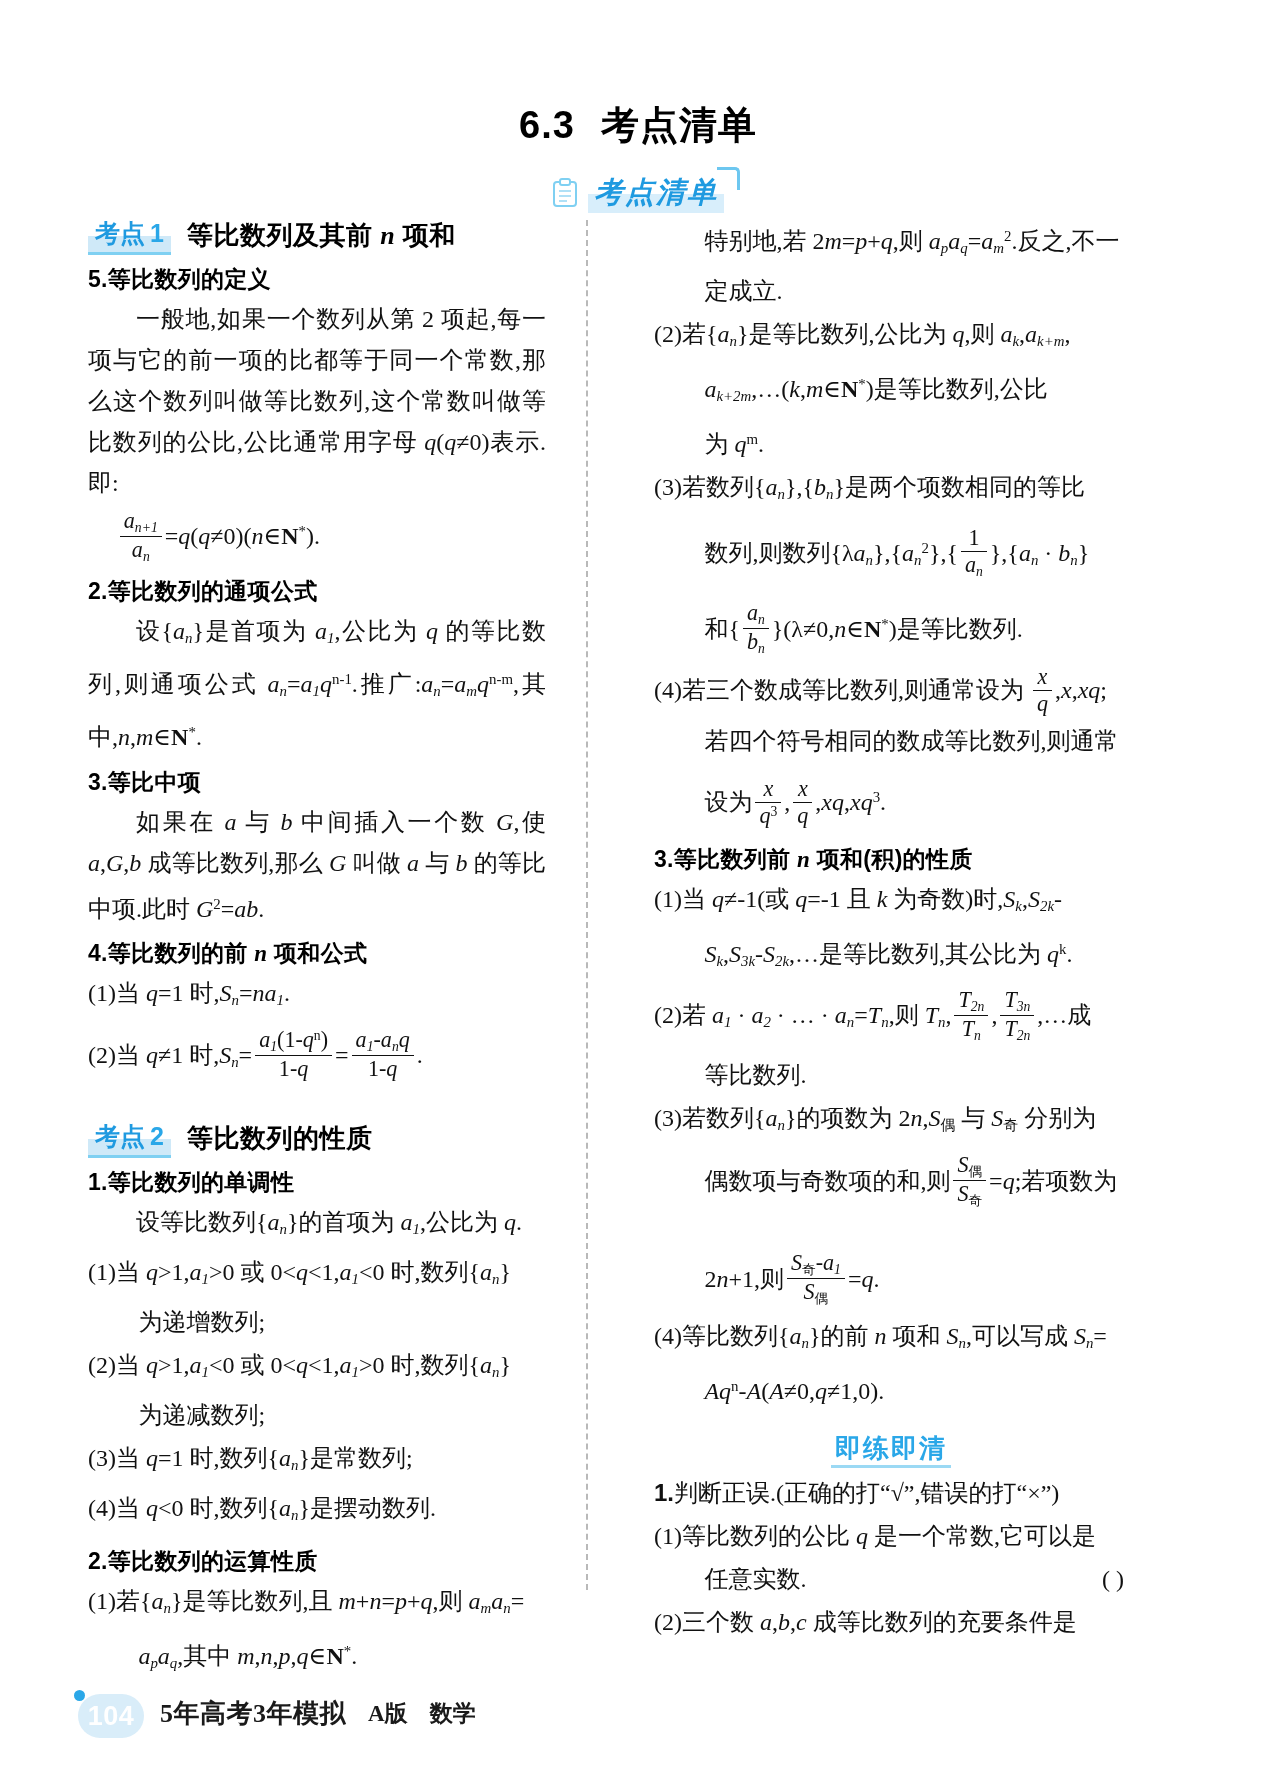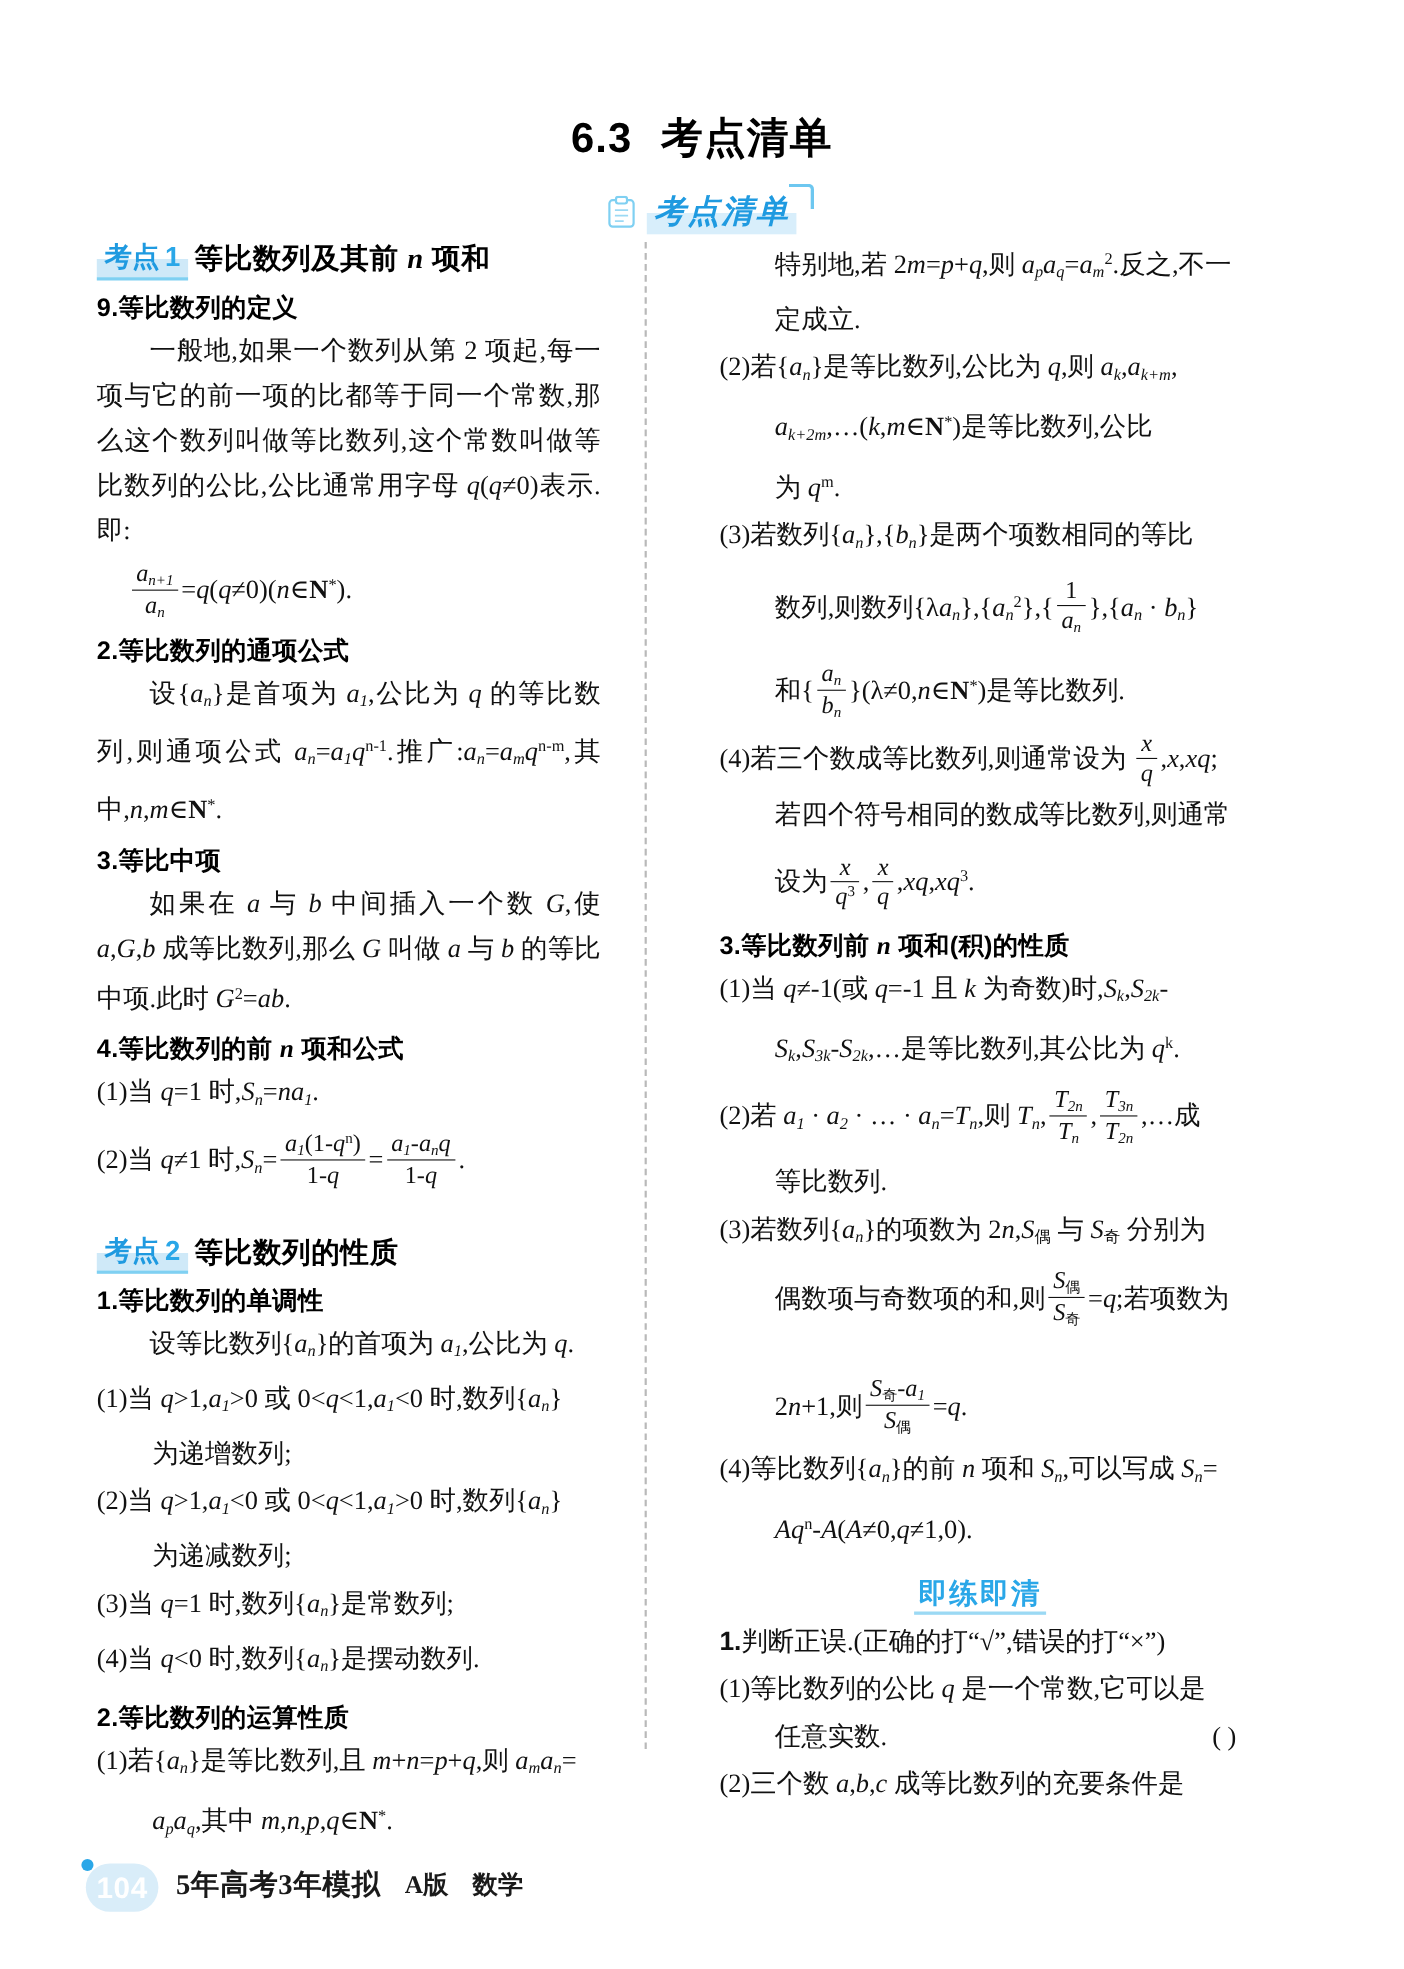--- a/index.html
+++ b/index.html
@@ -56,21 +56,21 @@
   .col { width:560px; box-sizing:border-box; }
   .col.left  { padding-left:88px;  padding-right:14px; }
   .col.right { padding-left:40px;  padding-right:46px; }
   .divider {
     width:0; border-left:2px dashed #b9b9b9;
     margin:4px 26px 0 26px; height:1370px;
   }
 
   
   .kd {
-    display:flex; align-items:center; gap:6px;
+    display:flex; align-items:center; gap:16px;
     margin:0 0 8px 0;
   }
   .kd .tag {
     font-family:"Liberation Sans","DejaVu Sans",sans-serif;
     font-weight:bold; font-size:25px; color:#1f9ae0;
     background:linear-gradient(to bottom,#ffffff 0%,#ffffff 55%,#cfe9f8 55%,#cfe9f8 100%);
     padding:1px 7px 2px 7px;
     border-bottom:3px solid #7fd0f2;
     white-space:nowrap;
   }
@@ -181,21 +181,21 @@
 
   <div class="cols">
 
     <div class="col left">
 
       <div class="kd">
         <span class="tag"><span>考点</span><span class="kn">1</span></span>
         <span class="kdtitle">等比数列及其前 <i class="m">n</i> 项和</span>
       </div>
 
-      <h4 class="sub">9.等比数列的定义</h4>
+      <h4 class="sub">5.等比数列的定义</h4>
       <p class="body">一般地,如果一个数列从第 2 项起,每一项与它的前一项的比都等于同一个常数,那么这个数列叫做等比数列,这个常数叫做等比数列的公比,公比通常用字母 <i class="m">q</i>(<i class="m">q</i>≠0)表示.即:</p>
       <p class="disp">
         <span class="frac"><span class="n"><i class="m">a</i><sub>n+1</sub></span><span class="d"><i class="m">a</i><sub>n</sub></span></span>=<i class="m">q</i>(<i class="m">q</i>≠0)(<i class="m">n</i>∈<span class="bb">N</span><sup class="up">*</sup>).
       </p>
 
       <h4 class="sub">2.等比数列的通项公式</h4>
       <p class="body">设{<i class="m">a</i><sub>n</sub>}是首项为 <i class="m">a</i><sub>1</sub>,公比为 <i class="m">q</i> 的等比数列,则通项公式 <i class="m">a</i><sub>n</sub>=<i class="m">a</i><sub>1</sub><i class="m">q</i><sup>n-1</sup>.推广:<i class="m">a</i><sub>n</sub>=<i class="m">a</i><sub>m</sub><i class="m">q</i><sup>n-m</sup>,其中,<i class="m">n</i>,<i class="m">m</i>∈<span class="bb">N</span><sup class="up">*</sup>.</p>
 
       <h4 class="sub">3.等比中项</h4>
       <p class="body">如果在 <i class="m">a</i> 与 <i class="m">b</i> 中间插入一个数 <i class="m">G</i>,使 <i class="m">a</i>,<i class="m">G</i>,<i class="m">b</i> 成等比数列,那么 <i class="m">G</i> 叫做 <i class="m">a</i> 与 <i class="m">b</i> 的等比中项.此时 <i class="m">G</i><sup>2</sup>=<i class="m">ab</i>.</p>

